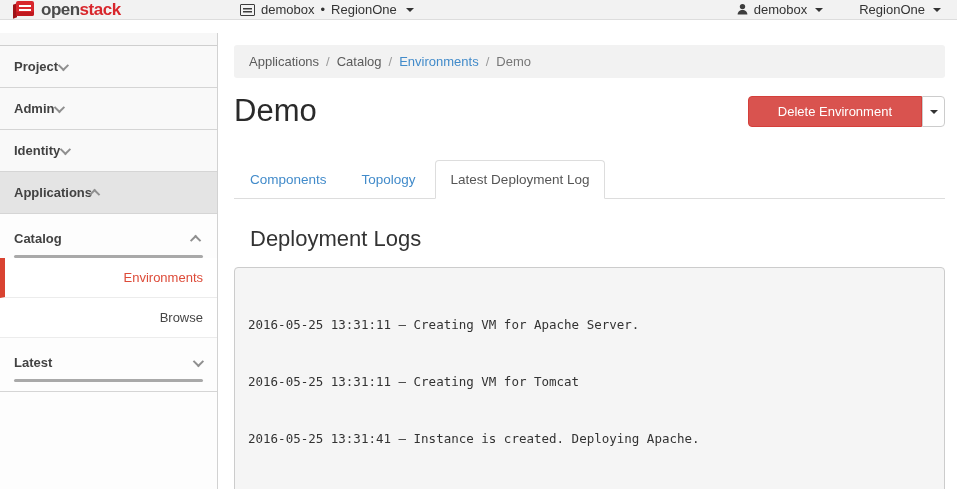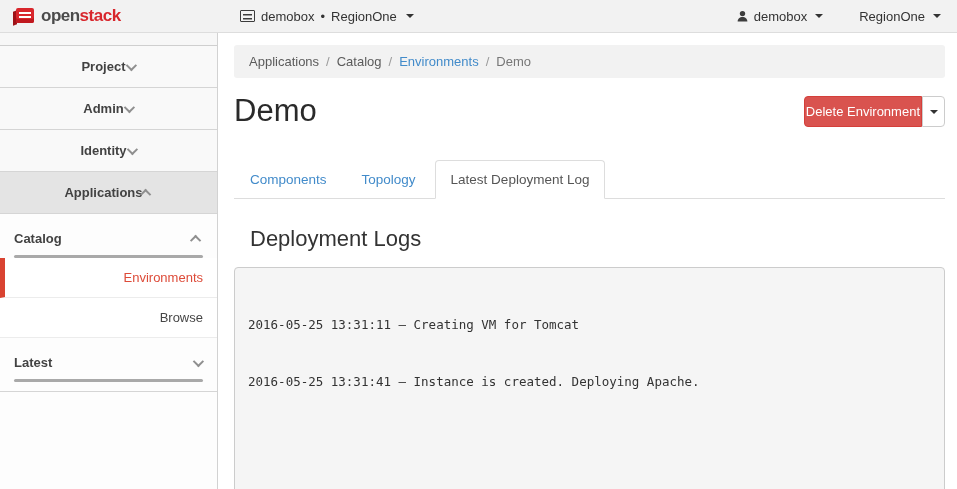--- a/index.html
+++ b/index.html
@@ -1,20 +1,20 @@
 <!DOCTYPE html>
 <html><head>
 <meta charset="utf-8">
 <style>
   * { margin: 0; padding: 0; box-sizing: border-box; }
   html, body { width: 957px; height: 489px; overflow: hidden; background: #fff;
     font-family: "Liberation Sans", sans-serif; color: #373737; }
 
   
-  .topbar { position: absolute; top: 0; left: 0; right: 0; height: 33px;
+  .topbar { position: absolute; top: 0; left: 0; right: 0; height: 20px;
     background: #f2f2f2; border-bottom: 1px solid #ddd;
     display: flex; align-items: center; font-size: 13px; }
   .brand { width: 218px; padding-left: 13px; display: flex; align-items: center; gap: 7px; cursor: pointer; }
   .logo-cube { width: 21px; height: 19px; position: relative; }
   .logo-cube .face { position: absolute; left: 3px; top: 1px; width: 18px; height: 15px;
     background: #d8262c; border-radius: 2px;
     box-shadow: inset 0 -4px 0 #c0181e; }
   .logo-cube .stripe { position: absolute; left: 6px; width: 12px; height: 2px; background: #fff; }
   .logo-cube .s1 { top: 5px; } .logo-cube .s2 { top: 9px; }
   .logo-cube .side { position: absolute; left: 0; top: 4px; width: 4px; height: 14px;
@@ -32,21 +32,21 @@
   .topbar .spacer { flex: 1; }
   .user-menu, .region-menu { display: flex; align-items: center; gap: 5px; cursor: pointer; color: #333; }
   .user-menu { margin-right: 36px; }
   .region-menu { margin-right: 16px; }
   .user-icon svg { display: block; }
 
   
   .sidebar { position: absolute; top: 33px; left: 0; bottom: 0; width: 218px;
     background: #fdfdfd; border-right: 1px solid #d2d2d2; font-size: 13px; }
   .side-strip { height: 13px; border-bottom: 1px solid #cfcfcf; background: #f7f7f7; }
-  .nav-dash { display: flex; align-items: center; justify-content: center;
+  .nav-dash { display: flex; align-items: center; justify-content: flex-start;
     padding: 13px 16px 13px 14px; border-bottom: 1px solid #d5d5d5;
     font-weight: bold; color: #424242; cursor: pointer; background: #f9f9f9; }
   .nav-dash.open { background: #e4e4e4; }
   .chev { width: 8px; height: 8px; border-right: 2px solid #8f8f8f; border-bottom: 2px solid #8f8f8f;
     display: inline-block; }
   .chev.down { transform: rotate(45deg) translateY(-2px); }
   .chev.up { transform: rotate(-135deg) translateY(-2px); }
   .nav-group-head { display: flex; align-items: center; justify-content: space-between;
     padding: 17px 16px 9px 14px; font-weight: bold; color: #424242; cursor: pointer; background: #fdfdfd; }
   .group-underline { height: 3px; background: #a9a9a9; margin: 0 14px; border-radius: 2px; }
@@ -63,21 +63,21 @@
     font-size: 13px; color: #5b5b5b; }
   .breadcrumb .sep { color: #9a9a9a; padding: 0 7px; }
   .breadcrumb .crumb-link { color: #428bca; cursor: pointer; text-decoration: none; }
   .breadcrumb .crumb-current { color: #777; }
 
   .page-header { display: flex; align-items: flex-start; justify-content: space-between;
     margin: 16px 0 0 0; }
   .page-title { font-size: 31px; font-weight: 400; color: #2a2a2a; line-height: 1.1; }
   .btn-group { display: flex; margin-top: 2px; }
   .btn-danger { background: #d9534f; border: 1px solid #d43f3a; color: #fff;
-    font-size: 13px; padding: 7px 1px; border-radius: 4px 0 0 4px; cursor: pointer;
+    font-size: 13px; padding: 7px 29px; border-radius: 4px 0 0 4px; cursor: pointer;
     font-family: "Liberation Sans", sans-serif; }
   .btn-toggle { background: #fff; border: 1px solid #ccc; border-radius: 0 4px 4px 0;
     width: 23px; display: flex; align-items: center; justify-content: center; cursor: pointer; }
   .btn-toggle .caret { margin-left: 0; }
 
   .tabs { display: flex; border-bottom: 1px solid #ddd; margin-top: 32px; font-size: 13.5px; }
   .tab { padding: 11px 15px; margin-right: 3px; color: #428bca; cursor: pointer;
     border: 1px solid transparent; border-bottom: none; margin-bottom: -1px; text-align: right; }
   .tab.active { color: #555; background: #fff; border-color: #ddd;
     border-radius: 4px 4px 0 0; border-bottom: 1px solid #fff; cursor: default; }
@@ -189,20 +189,21 @@
 
   <div class="tabs">
     <div class="tab">Components</div>
     <div class="tab">Topology</div>
     <div class="tab active">Latest Deployment Log</div>
   </div>
 
   <h2 class="logs-heading">Deployment Logs</h2>
 
   <div class="log-box">
+    <div class="log-line"><span>2016-05-25 13:31:11 — Creating VM for Apache Server.</span><a></a></div>
     <div class="log-line"><span>2016-05-25 13:31:11 — Creating VM for Tomcat</span><a></a></div>
     <div class="log-line"><span>2016-05-25 13:31:41 — Instance is created. Deploying Apache.</span><a></a></div>
     
     
     
     
     
   </div>
 
 </main>

